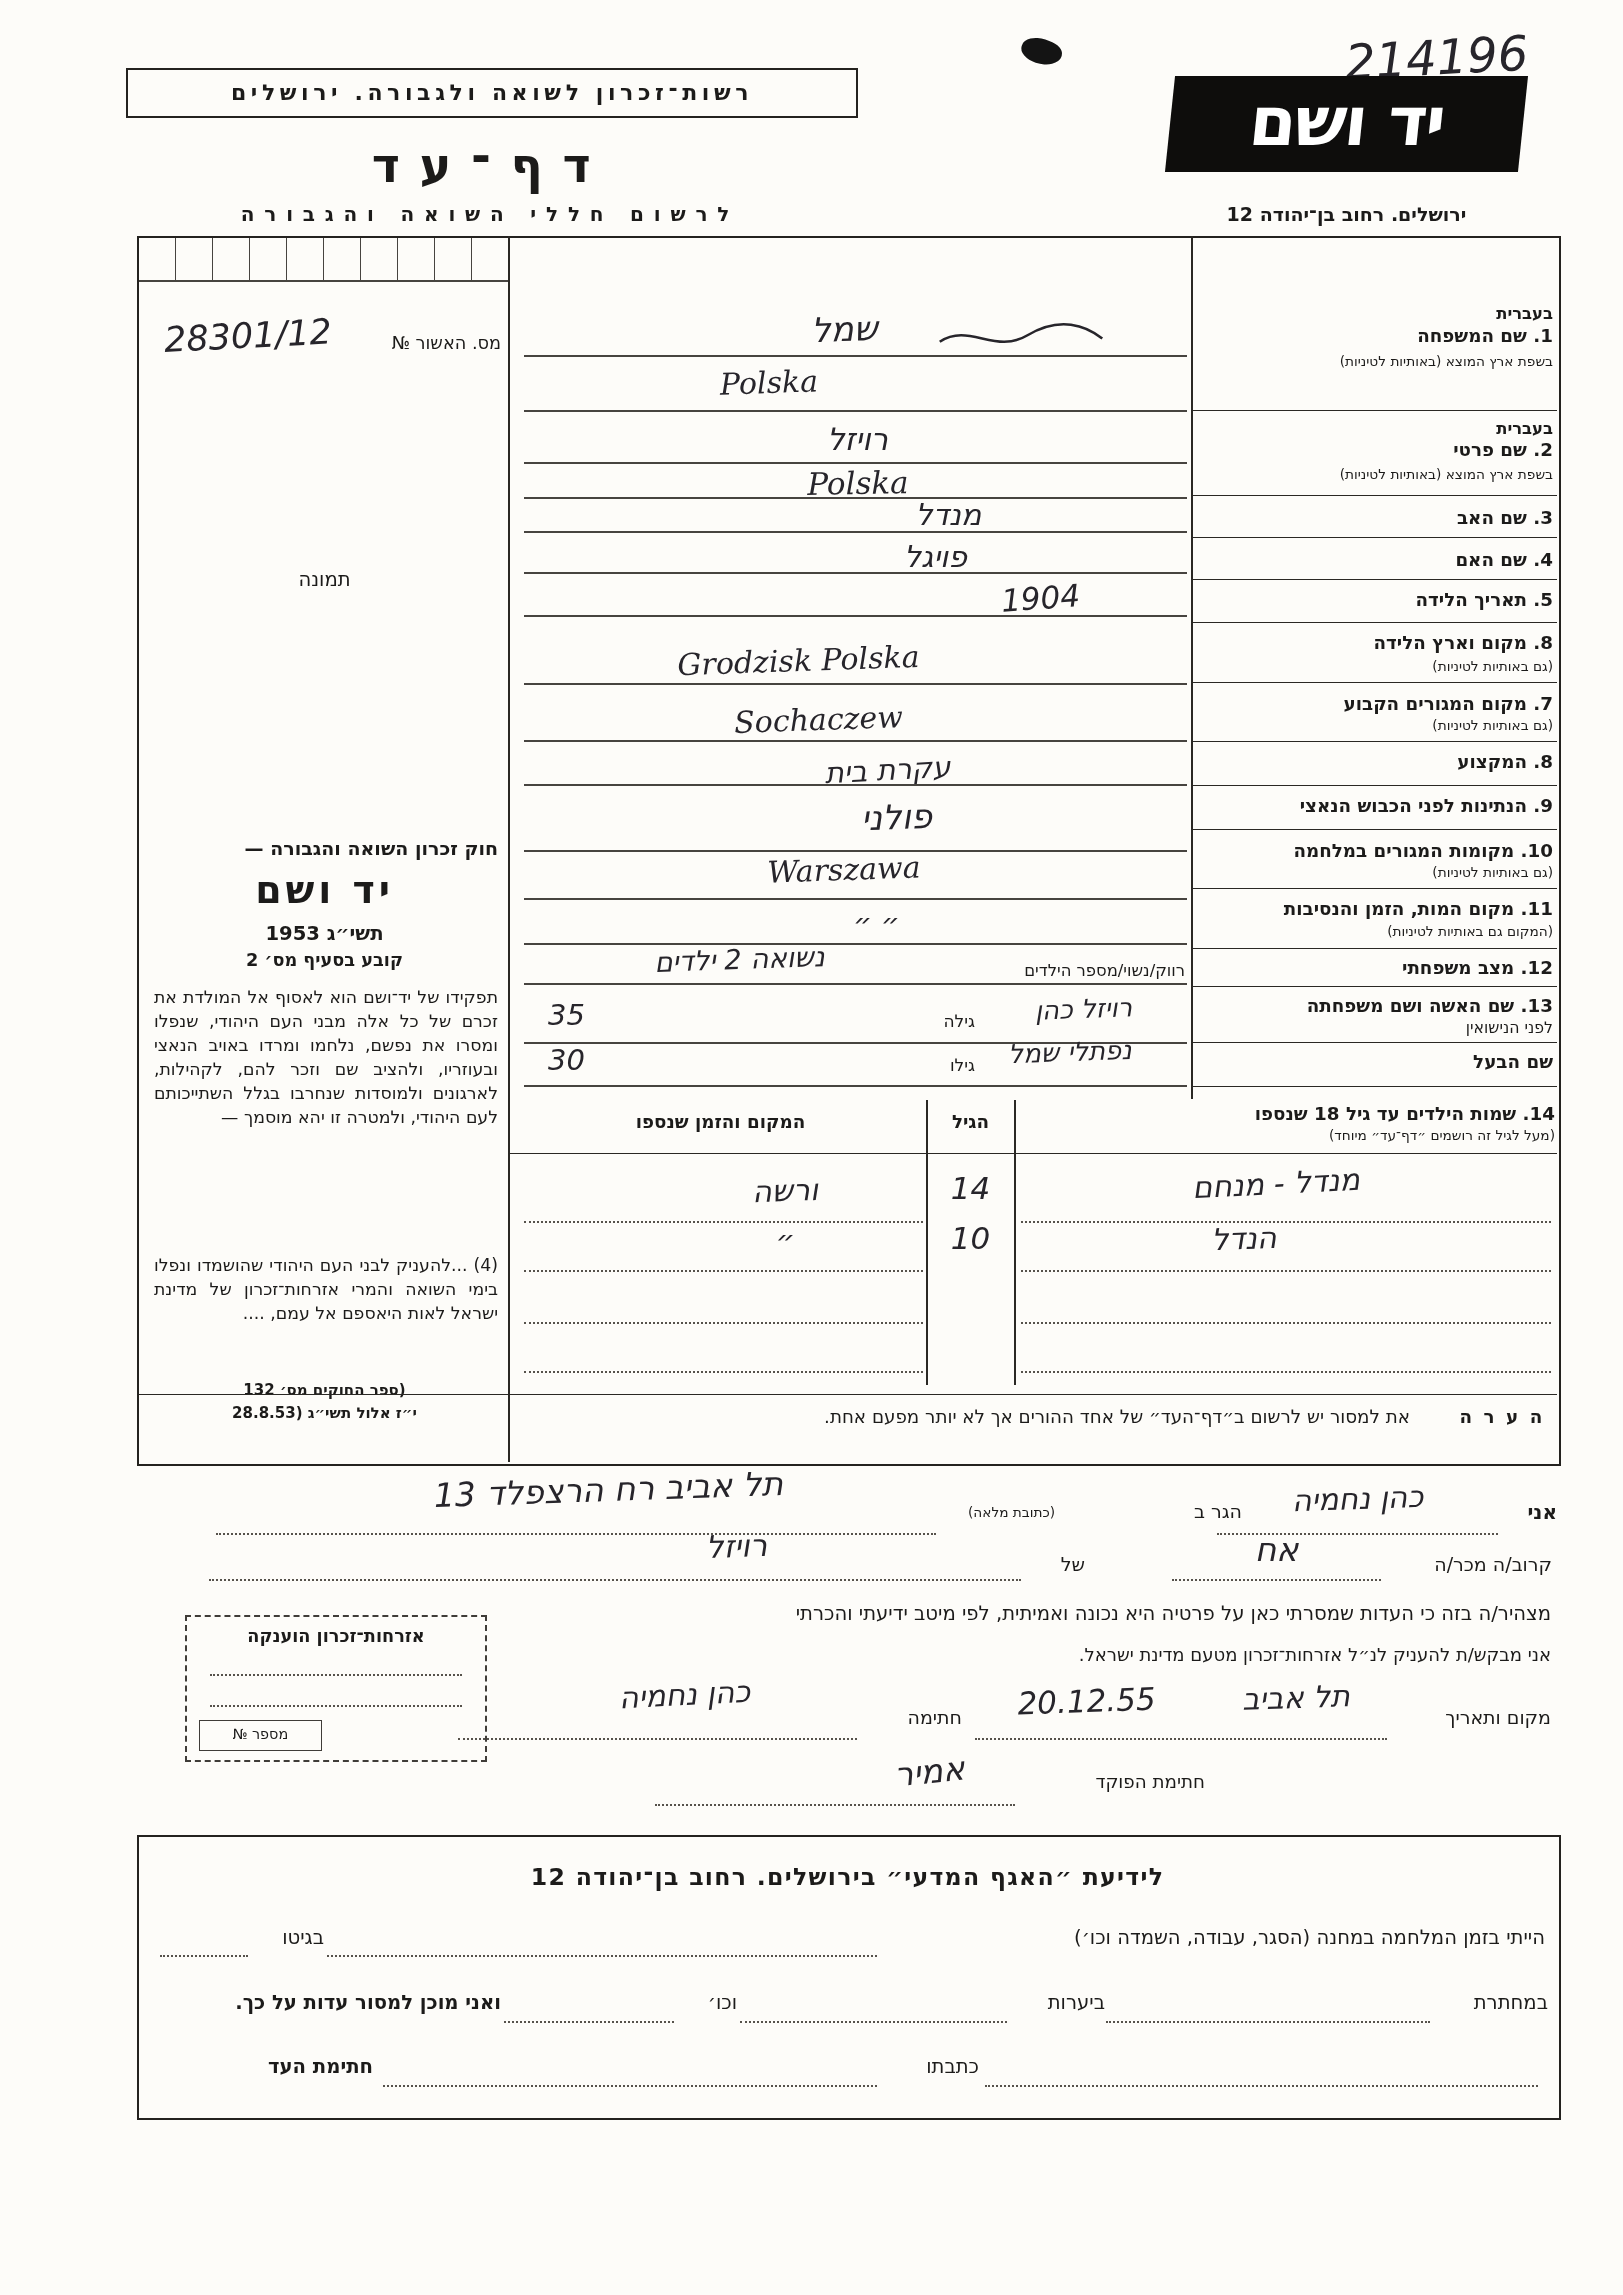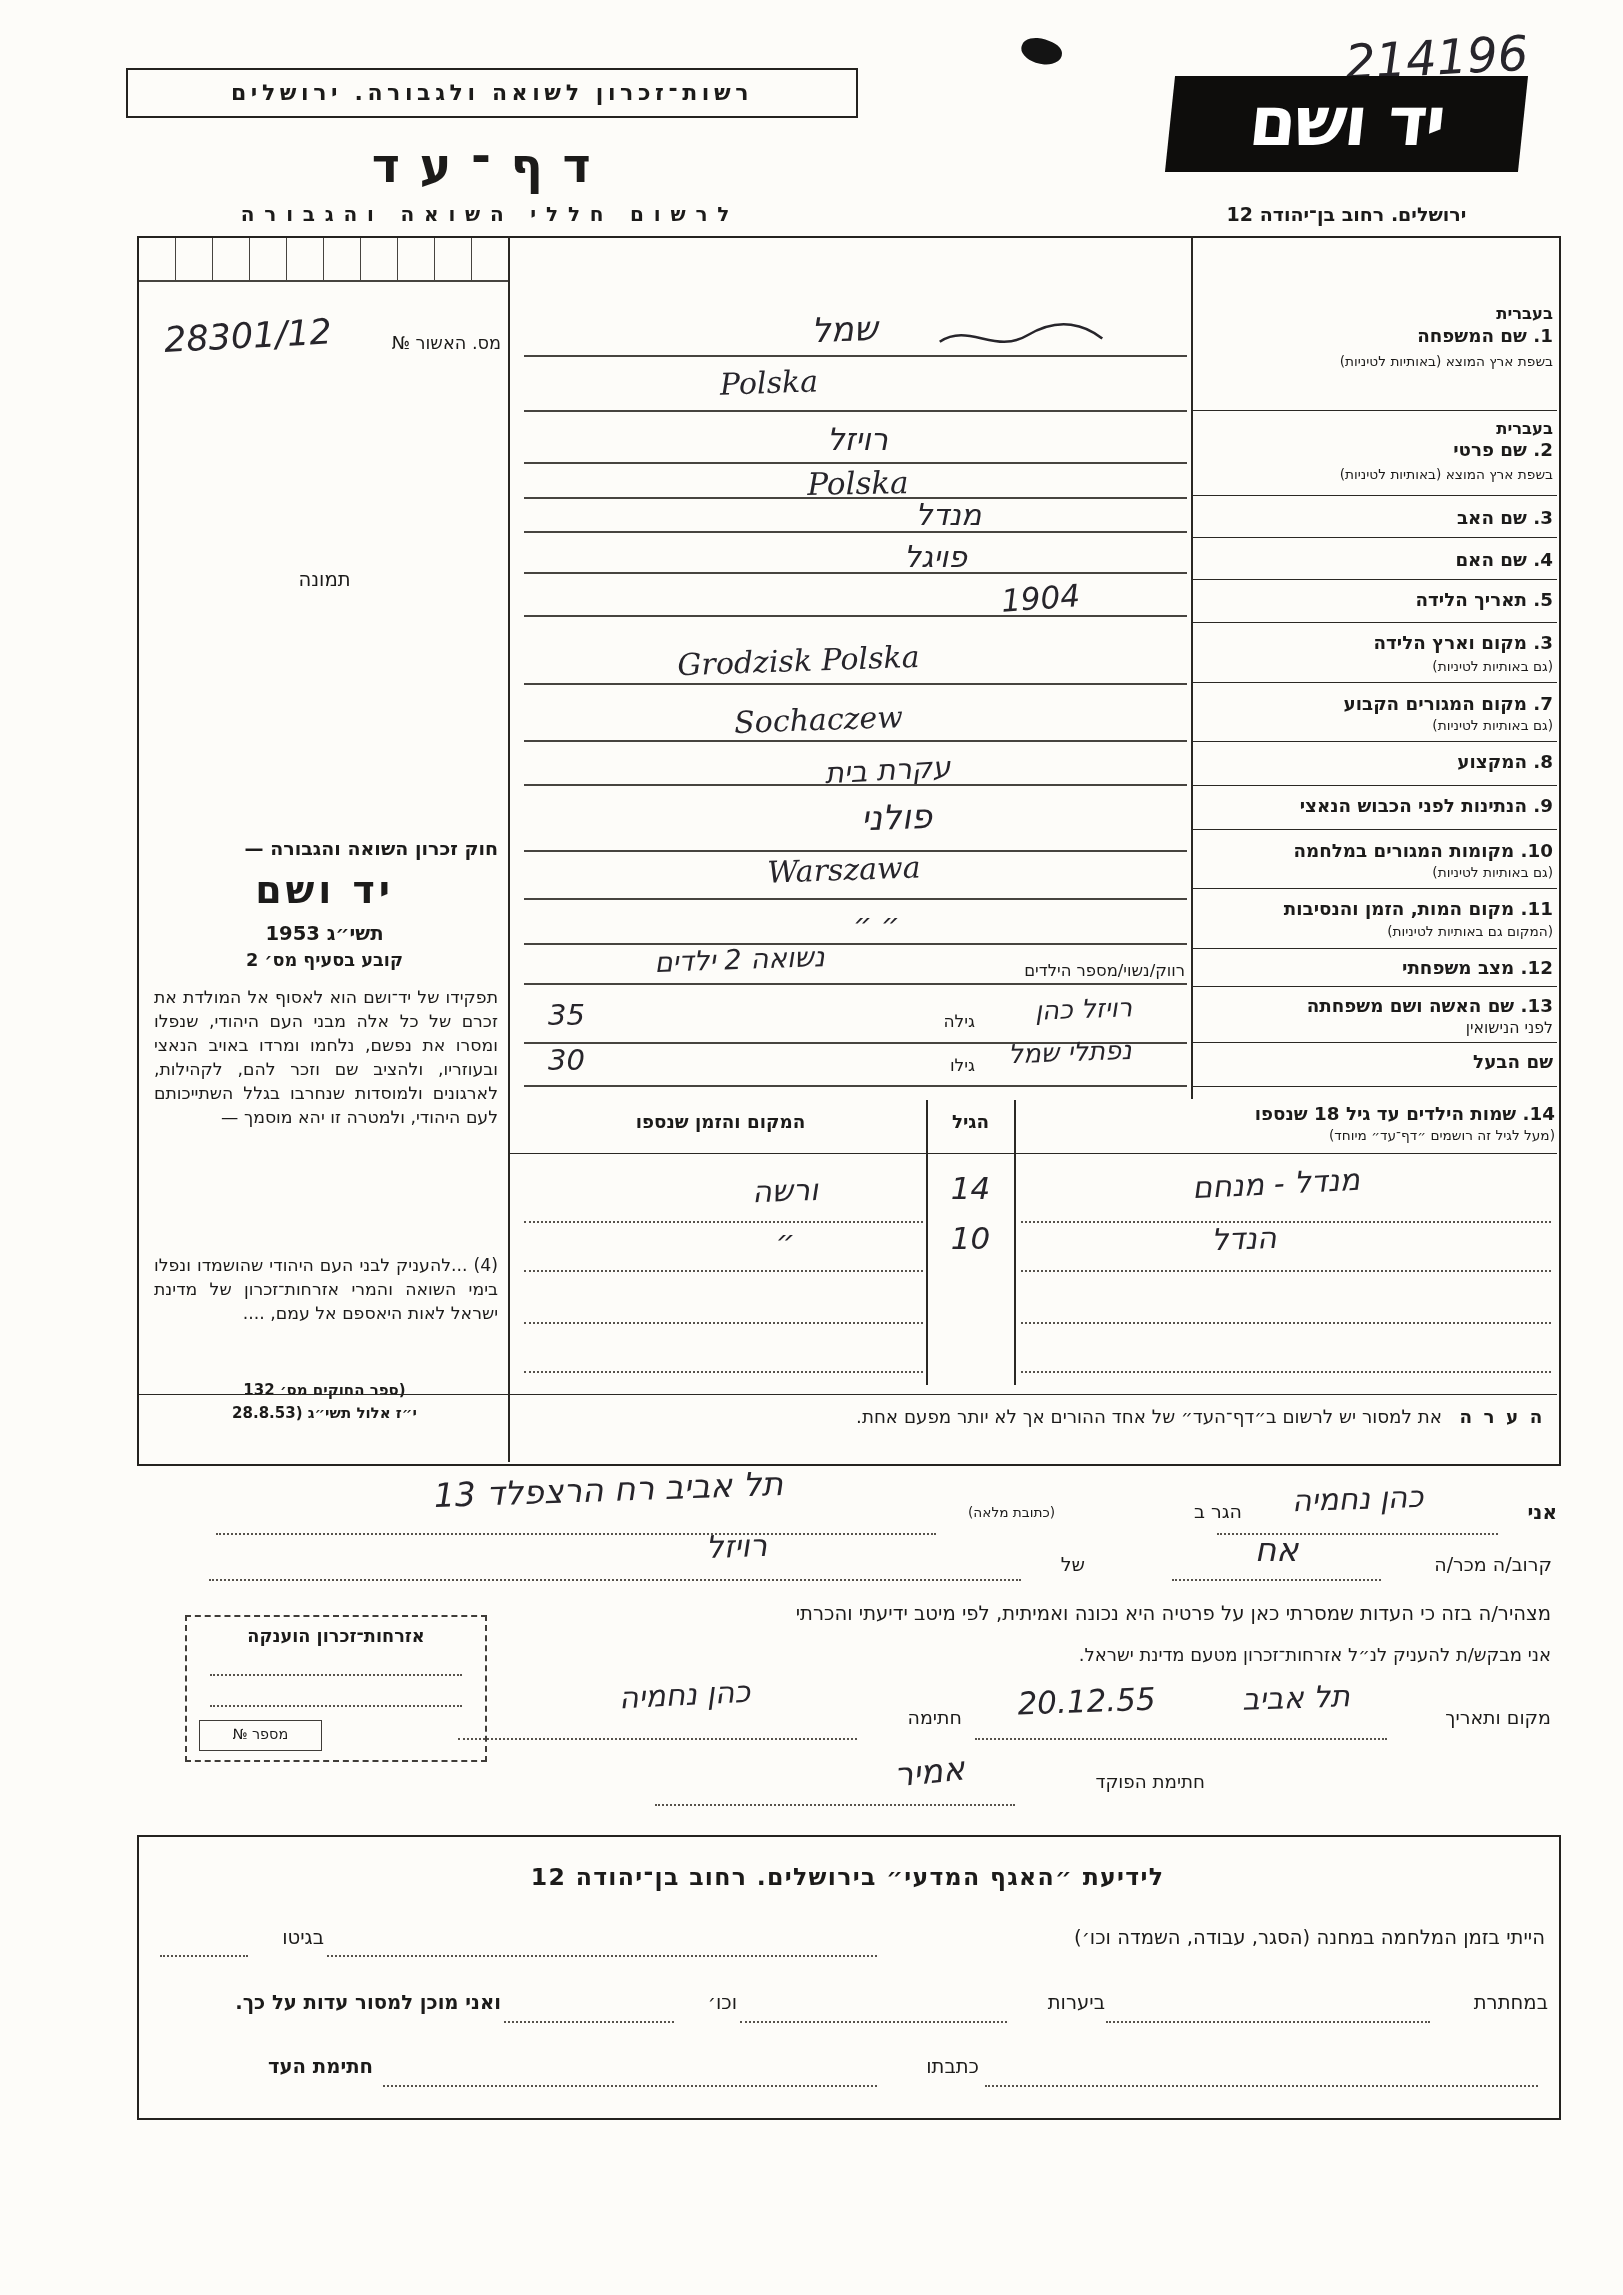--- a/index.html
+++ b/index.html
@@ -79,21 +79,21 @@
 
   <div class="abs print b r" style="left:1201px;top:507px;width:352px;font-size:18.3px;">3. שם האב</div>
   <div class="abs hline" style="left:1193px;top:537px;width:364px;"></div>
 
   <div class="abs print b r" style="left:1201px;top:549px;width:352px;font-size:18.3px;">4. שם האם</div>
   <div class="abs hline" style="left:1193px;top:579px;width:364px;"></div>
 
   <div class="abs print b r" style="left:1201px;top:589px;width:352px;font-size:18.3px;">5. תאריך הלידה</div>
   <div class="abs hline" style="left:1193px;top:622px;width:364px;"></div>
 
-  <div class="abs print b r" style="left:1201px;top:632px;width:352px;font-size:18.3px;">3. מקום וארץ הלידה</div>
+  <div class="abs print b r" style="left:1201px;top:632px;width:352px;font-size:18.3px;">8. מקום וארץ הלידה</div>
   <div class="abs print r" style="left:1201px;top:658px;width:352px;font-size:13.7px;">(גם באותיות לטיניות)</div>
   <div class="abs hline" style="left:1193px;top:682px;width:364px;"></div>
 
   <div class="abs print b r" style="left:1201px;top:693px;width:352px;font-size:18.3px;">7. מקום המגורים הקבוע</div>
   <div class="abs print r" style="left:1201px;top:717px;width:352px;font-size:13.7px;">(גם באותיות לטיניות)</div>
   <div class="abs hline" style="left:1193px;top:741px;width:364px;"></div>
 
   <div class="abs print b r" style="left:1201px;top:751px;width:352px;font-size:18.3px;">8. המקצוע</div>
   <div class="abs hline" style="left:1193px;top:785px;width:364px;"></div>
 
@@ -192,21 +192,21 @@
   <div class="abs dots" style="left:1021px;top:1270px;width:530px;"></div>
   <div class="abs dots" style="left:524px;top:1270px;width:399px;"></div>
 
   <div class="abs dots" style="left:1021px;top:1322px;width:530px;"></div>
   <div class="abs dots" style="left:524px;top:1322px;width:399px;"></div>
   <div class="abs dots" style="left:1021px;top:1371px;width:530px;"></div>
   <div class="abs dots" style="left:524px;top:1371px;width:399px;"></div>
 
   <div class="abs hline" style="left:139px;top:1394px;width:1418px;"></div>
   <div class="abs print r" style="left:157px;top:1406px;width:1388px;font-size:18.3px;">
-    <span class="b" style="letter-spacing:2.6px;">ה ע ר ה</span>&nbsp;&nbsp;
+    <span class="b" style="letter-spacing:2.6px;margin-left:32px;">ה ע ר ה</span>&nbsp;&nbsp;
     <span>את למסור יש לרשום ב״דף־העד״ של אחד ההורים אך לא יותר מפעם אחת.</span>
   </div>
 
   <div class="abs print b" style="left:1505px;top:1500px;width:52px;font-size:20px;">אני</div>
   <div class="abs hw c" style="left:1217px;top:1481px;width:281px;font-size:30px;transform:rotate(-2deg);">כהן נחמיה</div>
   <div class="abs dots" style="left:1217px;top:1533px;width:281px;"></div>
   <div class="abs print" style="left:1172px;top:1500px;width:92px;font-size:19px;text-align:center;">הגר ב</div>
   <div class="abs print c" style="left:946px;top:1504px;width:131px;font-size:13.7px;">(כתובת מלאה)</div>
   <div class="abs hw c" style="left:281px;top:1470px;width:655px;font-size:33px;transform:rotate(-2deg);">תל אביב רח הרצפלד 13</div>
   <div class="abs dots" style="left:216px;top:1533px;width:720px;"></div>

